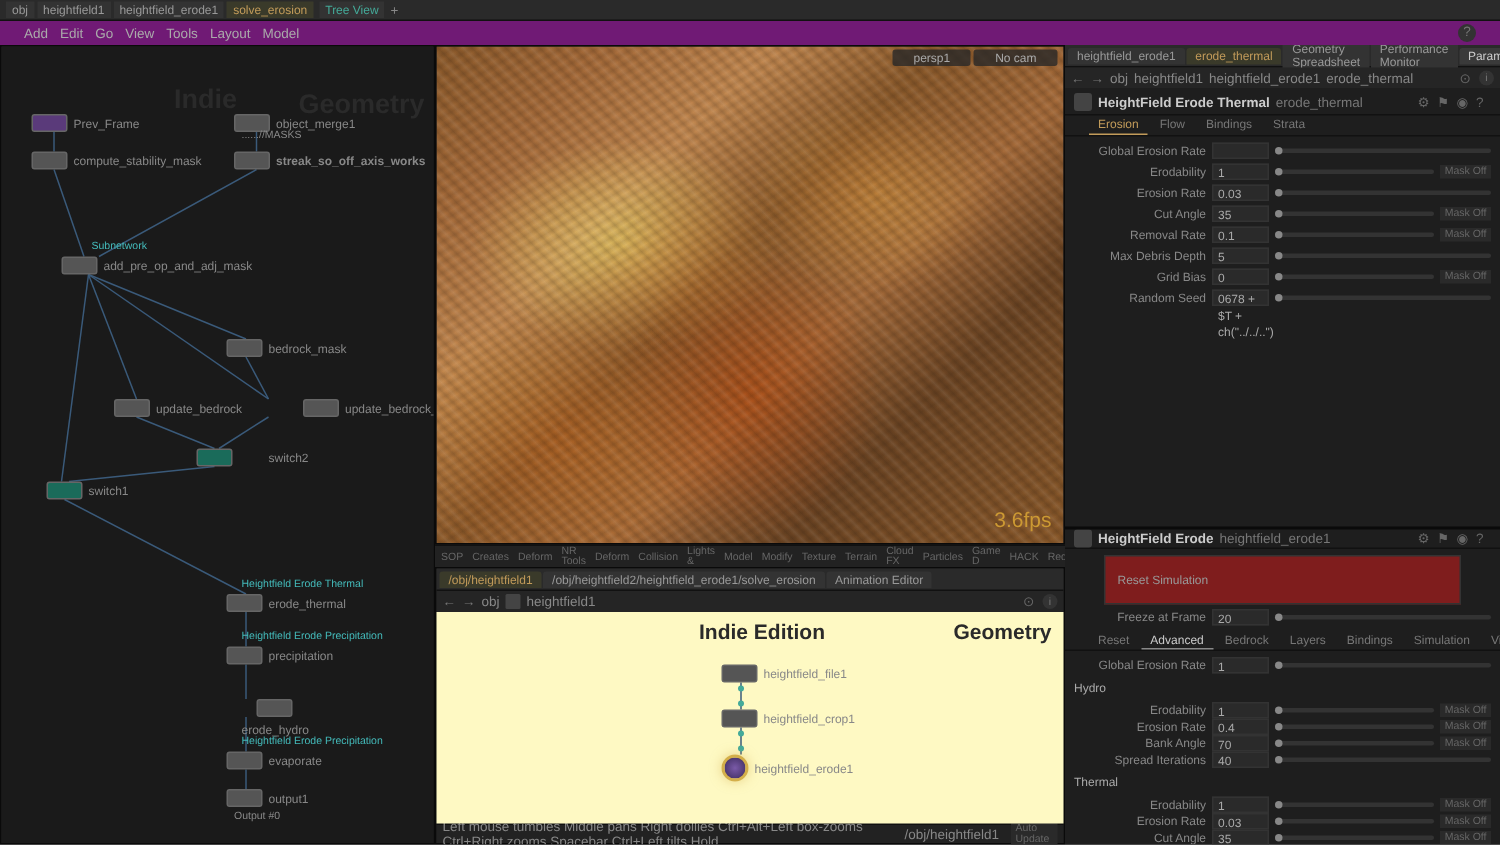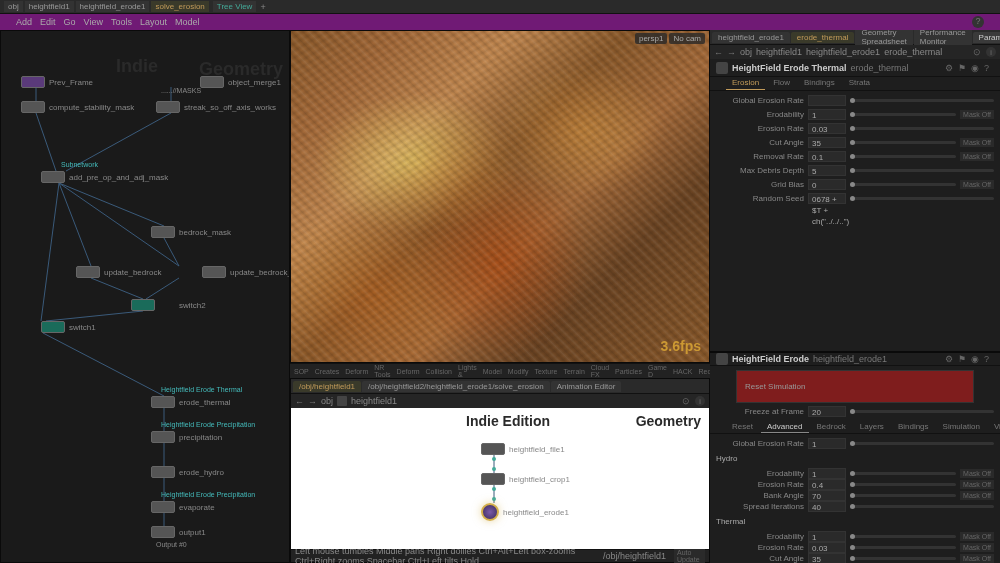--- a/index.html
+++ b/index.html
@@ -24,32 +24,32 @@
 .watermark{position:absolute;font-size:18px;color:#2a2a2a;font-weight:bold;pointer-events:none}
 .node{position:absolute;display:flex;align-items:center;gap:4px}
 .node-body{width:24px;height:12px;background:#555;border:1px solid #666;border-radius:2px;display:flex;align-items:center;justify-content:center}
 .node-body.teal{background:#1a6b5a}
 .node-body.purple{background:#5a3a7a}
 .node-body.sel{border:2px solid #d4af4a;box-shadow:0 0 8px rgba(212,175,74,.5)}
 .node-label{font-size:8px;color:#888}
 .node-label.teal{color:#4bb}
 .viewport{height:333px;border:1px solid #0a0a0a;position:relative;overflow:hidden}
 .viewport-header{position:absolute;top:2px;right:4px;z-index:2;display:flex;gap:2px}
-.vh-btn{background:rgba(40,40,40,.8);padding:1px 4px;font-size:8px;color:#aaa;border-radius:2px}
+.vh-btn{background:rgba(40,40,40,.8);padding:1px 14px;font-size:8px;color:#aaa;border-radius:2px}
 .terrain{width:100%;height:100%;background:linear-gradient(135deg,#8b5a2b 0%,#a66b3a 15%,#c28850 30%,#8b5a2b 45%,#a66b3a 60%,#6b4423 75%,#8b5a2b 100%);position:relative}
 .terrain::before{content:"";position:absolute;inset:0;background:radial-gradient(ellipse at 30% 40%,rgba(220,210,180,.7) 0%,transparent 25%),radial-gradient(ellipse at 70% 30%,rgba(200,190,160,.6) 0%,transparent 20%),radial-gradient(ellipse at 50% 70%,rgba(139,90,43,.8) 0%,transparent 30%),radial-gradient(ellipse at 20% 80%,rgba(180,140,90,.6) 0%,transparent 25%);mix-blend-mode:overlay}
 .terrain::after{content:"";position:absolute;inset:0;background:repeating-linear-gradient(45deg,transparent 0,rgba(0,0,0,.15) 2px,transparent 4px,rgba(255,255,255,.1) 6px,transparent 8px),repeating-linear-gradient(-30deg,transparent 0,rgba(60,40,20,.2) 3px,transparent 6px);opacity:.7}
-.fps{position:absolute;bottom:8px;right:8px;font-size:14px;color:#cc9933;font-weight:bold}
+.fps{position:absolute;bottom:8px;right:8px;font-size:14px;color:#cc9933;font-weight:normal}
 .shelf{height:15px;background:#222;display:flex;align-items:center;padding:0 4px;gap:6px;border-top:1px solid #111}
 .shelf span{font-size:7px;color:#666}
 .center-lower{flex:1;display:flex;flex-direction:column;border-top:1px solid #0a0a0a}
 .center-lower .tabstrip{font-size:7px}
 .pathbar{height:14px;background:#252525;display:flex;align-items:center;padding:0 4px;gap:4px}
 .pathbar .circ{width:10px;height:10px;border-radius:50%;background:#333;display:flex;align-items:center;justify-content:center;font-size:7px;color:#777}
-.lower-net{flex:1;position:relative;background:#ffffff}
+.lower-net{flex:1;position:relative;background:#fef9c3}
 .statusbar{height:13px;background:#222;display:flex;align-items:center;padding:0 4px;gap:8px;border-top:1px solid #111;font-size:7px;color:#666}
 .params{flex:1;background:#1e1e1e;display:flex;flex-direction:column;overflow:hidden}
 .param-header{height:18px;border-bottom:1px solid #111;display:flex;align-items:center;padding:0 6px;gap:4px}
 .param-header .icon{width:12px;height:12px;background:#444;border-radius:2px}
 .param-header b{color:#ccc;font-size:9px}
 .param-tabs{height:14px;display:flex;padding:0 16px;gap:2px;border-bottom:1px solid #111}
 .param-tabs .ptab{padding:1px 6px;font-size:8px;color:#777}
 .param-tabs .ptab.active{color:#ccc;border-bottom:1px solid #888}
 .param-tabs .ptab.active-gold{color:#c29b5a;border-bottom:1px solid #c29b5a}
 .param-rows{padding:4px 6px;display:flex;flex-direction:column;gap:3px}
@@ -116,26 +116,26 @@
         <path d="M163 482 L163 495" stroke="#3a5a7a"></path>
       </svg>
     <div class="node" style="left: 20px; top: 45px;">
           <div class="node-body purple"></div>
           <span class="node-label">Prev_Frame</span>
         </div>
         <div class="node" style="left: 20px; top: 70px;">
           <div class="node-body"></div>
           <span class="node-label">compute_stability_mask</span>
         </div>
-        <div class="node" style="left: 155px; top: 45px; margin-left: 44px;">
+        <div class="node" style="left: 155px; top: 45px;">
           <div class="node-body"></div>
           <span class="node-label">object_merge1</span>
         </div>
         <span class="node-label" style="position: absolute; left: 160px; top: 56px; font-size: 7px;">......//MASKS</span>
-        <div class="node" style="left: 155px; top: 70px;">
+        <div class="node" style="left: 155px; top: 70px; font-weight: bold;">
           <div class="node-body"></div>
           <span class="node-label">streak_so_off_axis_works</span>
         </div>
         <span class="node-label teal" style="position: absolute; left: 60px; top: 130px; font-size: 7px;">Subnetwork</span>
         <div class="node" style="left: 40px; top: 140px;">
           <div class="node-body"></div>
           <span class="node-label">add_pre_op_and_adj_mask</span>
         </div>
         <div class="node" style="left: 150px; top: 195px;">
           <div class="node-body"></div>
@@ -146,35 +146,35 @@
           <span class="node-label">update_bedrock</span>
         </div>
         <div class="node" style="left: 165px; top: 235px; padding-left: 36px;">
           <div class="node-body"></div>
           <span class="node-label">update_bedrock_up08</span>
         </div>
         <div class="node" style="left: 130px; top: 268px; gap: 24px;">
           <div class="node-body teal"></div>
           <span class="node-label">switch2</span>
         </div>
-        <div class="node" style="left: 40px; top: 290px; text-align: right;">
+        <div class="node" style="left: 30px; top: 290px; text-align: right;">
           <div class="node-body teal"></div>
           <span class="node-label">switch1</span>
         </div>
         <span class="node-label teal" style="position: absolute; left: 160px; top: 355px; font-size: 7px;">Heightfield Erode Thermal</span>
         <div class="node" style="left: 150px; top: 365px;">
           <div class="node-body"></div>
           <span class="node-label">erode_thermal</span>
         </div>
         <span class="node-label teal" style="position: absolute; left: 160px; top: 390px; font-size: 7px;">Heightfield Erode Precipitation</span>
         <div class="node" style="left: 150px; top: 400px;">
           <div class="node-body"></div>
           <span class="node-label">precipitation</span>
         </div>
-        <div class="node" style="left: 150px; top: 435px;">
+        <div class="node" style="left: 160px; top: 435px; flex-direction: column;">
           <div class="node-body"></div>
           <span class="node-label">erode_hydro</span>
         </div>
         <span class="node-label teal" style="position: absolute; left: 160px; top: 460px; font-size: 7px;">Heightfield Erode Precipitation</span>
         <div class="node" style="left: 150px; top: 470px;">
           <div class="node-body"></div>
           <span class="node-label">evaporate</span>
         </div>
         <div class="node" style="left: 150px; top: 495px;">
           <div class="node-body"></div>

